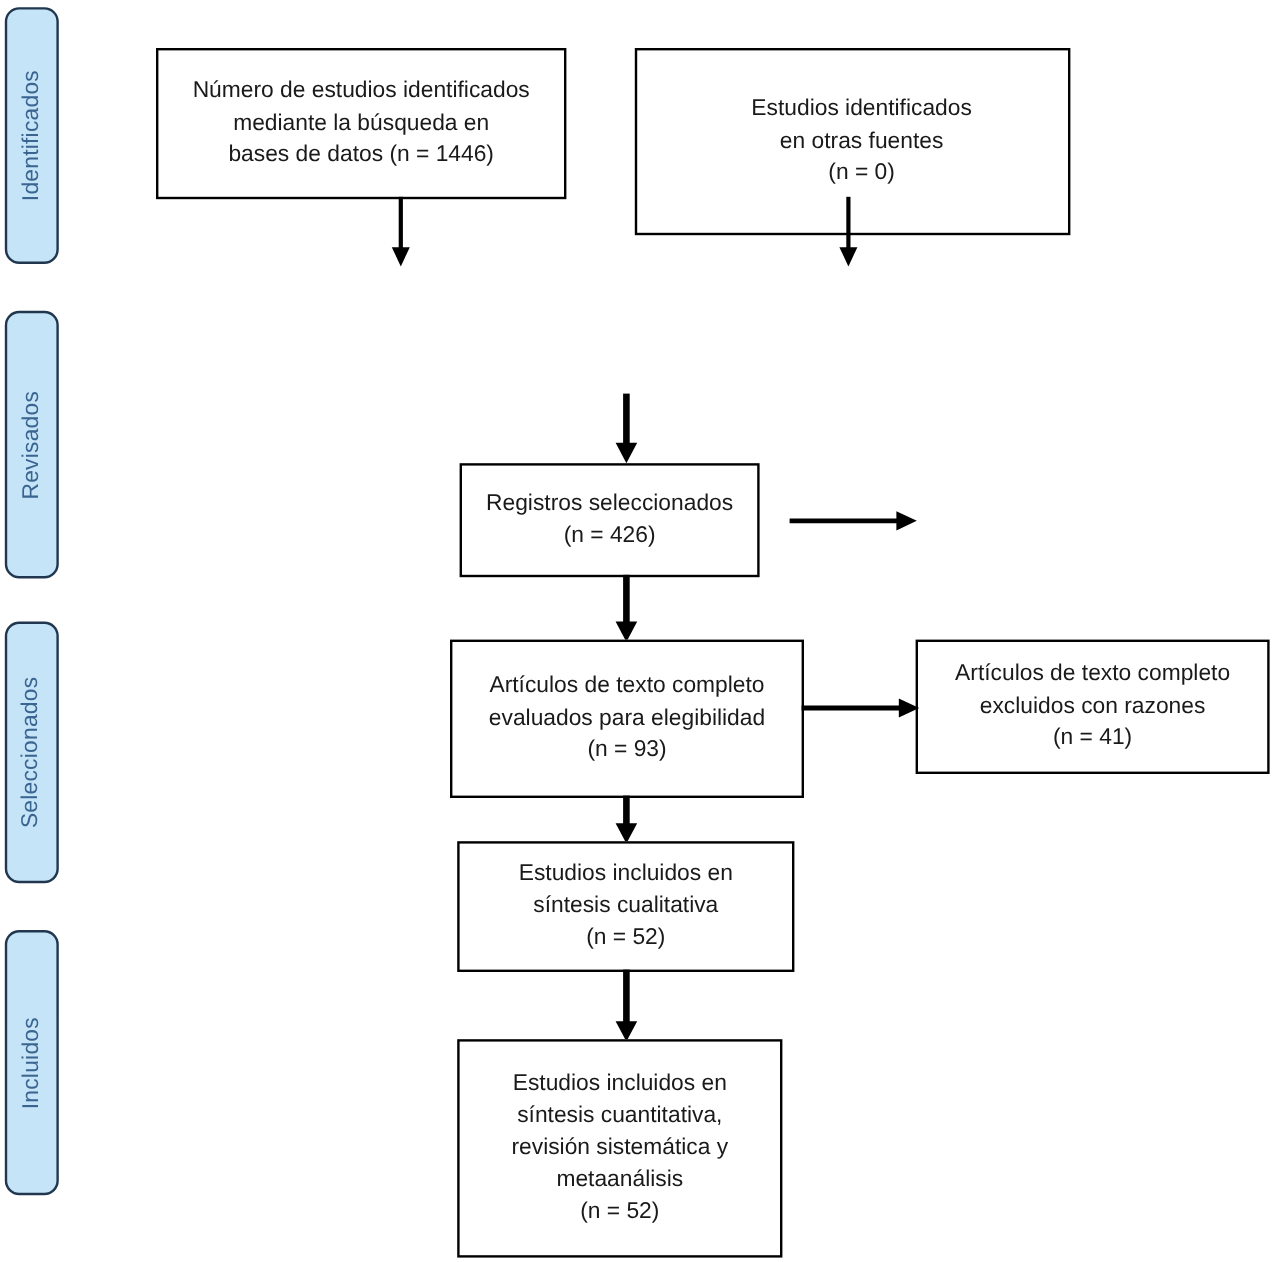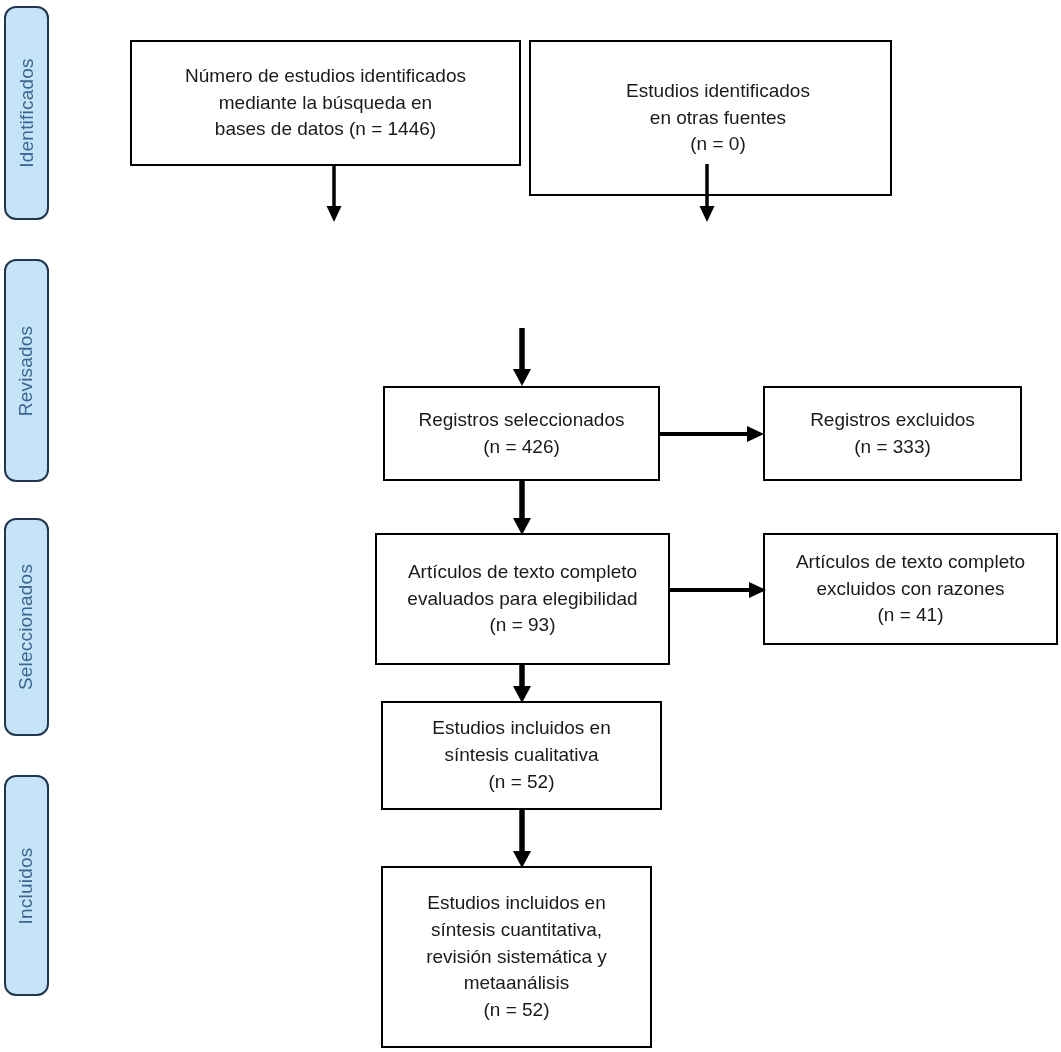--- a/index.html
+++ b/index.html
@@ -79,21 +79,21 @@
   </div>
 
   <div class="stage" style="left:4px; top:518px; width:45px; height:218px;">
     <span class="stage-label">Seleccionados</span>
   </div>
 
   <div class="stage" style="left:4px; top:775px; width:45px; height:221px;">
     <span class="stage-label">Incluidos</span>
   </div>
 
-  <div class="box" style="left:130px; top:40px; width:391px; height:126px;">
+  <div class="box" style="left:130px; top:40px; width:342px; height:126px;">
     <span class="box-text">Número de estudios identificados
 mediante la búsqueda en
 bases de datos (n = 1446)</span>
   </div>
 
   <div class="box" style="left:529px; top:40px; width:363px; height:156px;padding-left:15px;">
     <span class="box-text">Estudios identificados
 en otras fuentes
 (n = 0)</span>
   </div>
@@ -113,29 +113,25 @@
   </div>
 
 
   <div class="conn" style="left:510px; top:328px; width:24px; height:60px;">
     <svg width="24" height="60" viewBox="0 0 24 60">
       <line x1="12" y1="0" x2="12" y2="46" stroke="#000000" stroke-width="5.5"></line>
       <polygon points="12,58 3,41 21,41" fill="#000000"></polygon>
     </svg>
   </div>
 
-  <div class="box" style="left:383px; top:386px; width:277px; height:95px;">
+  <div class="box" style="left:383px; top:386px; width:250px; height:95px;">
     <span class="box-text">Registros seleccionados
 (n = 426)</span>
   </div>
 
-  <div class="box" style="left:763px; top:386px; width:259px; height:95px;">
-    <span class="box-text">Registros excluidos
-(n = 333)</span>
-  </div>
 
   <div class="conn" style="left:658px; top:423px; width:108px; height:22px;">
     <svg width="108" height="22" viewBox="0 0 108 22">
       <line x1="0" y1="11" x2="93" y2="11" stroke="#000000" stroke-width="4"></line>
       <polygon points="106,11 89,3 89,19" fill="#000000"></polygon>
     </svg>
   </div>
 
   <div class="conn" style="left:510px; top:479px; width:24px; height:58px;">
     <svg width="24" height="58" viewBox="0 0 24 58">

